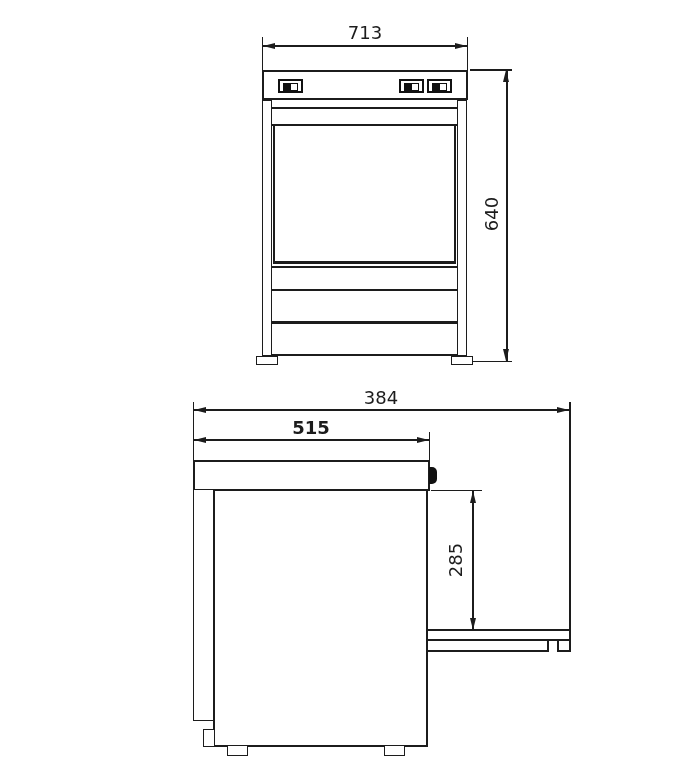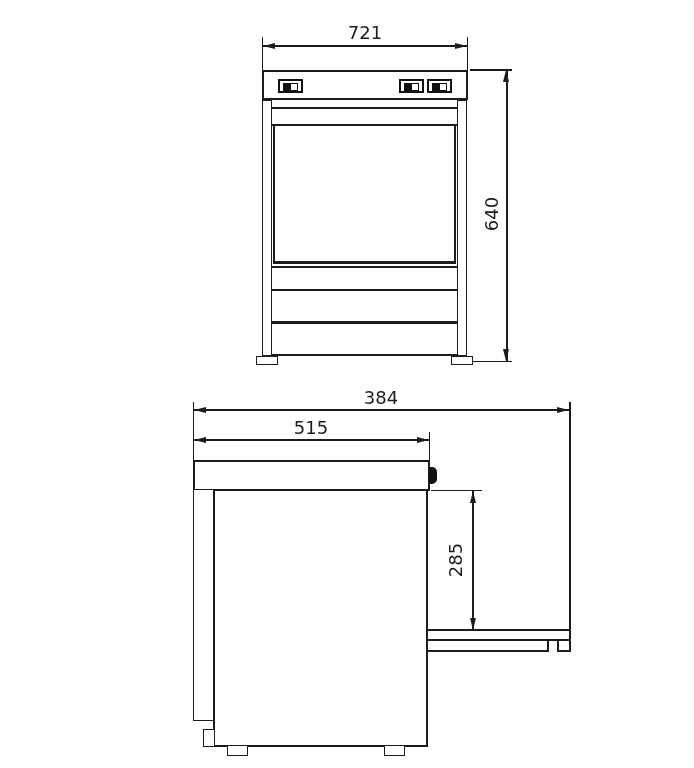--- a/index.html
+++ b/index.html
@@ -35,21 +35,21 @@
 
 <div id="canvas">
 
   <div class="grp">
 
     <div class="ln" style="left:261.5px;top:37px;width:1.5px;height:33px;"></div>
     <div class="ln" style="left:466.5px;top:37px;width:1.5px;height:33px;"></div>
     <div class="ln" style="left:263px;top:45.2px;width:204px;height:1.5px;"></div>
     <div class="arr arr-l" style="left:263px;top:42.5px;"></div>
     <div class="arr arr-r" style="left:455px;top:42.5px;"></div>
-    <div class="dimtxt" style="left:335px;top:23px;">721</div>
+    <div class="dimtxt" style="left:335px;top:23px;">713</div>
 
     <div class="ln" style="left:470px;top:69px;width:42px;height:1.5px;"></div>
     <div class="ln" style="left:472px;top:360.5px;width:40px;height:1.5px;"></div>
     <div class="ln" style="left:506px;top:70px;width:1.5px;height:291px;"></div>
     <div class="arr arr-u" style="left:503.2px;top:70px;"></div>
     <div class="arr arr-d" style="left:503.2px;top:349px;"></div>
     <div class="dimtxt vert" style="left:462px;top:204px;">640</div>
 
     <div class="bx" style="left:262px;top:70px;width:206px;height:30px;"></div>
     <div class="btngrp" style="left:278px;top:79px;width:25px;height:14px;">
@@ -86,21 +86,21 @@
     <div class="ln" style="left:569px;top:402px;width:1.5px;height:230px;"></div>
     <div class="ln" style="left:194px;top:409.2px;width:375px;height:1.5px;"></div>
     <div class="arr arr-l" style="left:194px;top:406.5px;"></div>
     <div class="arr arr-r" style="left:557px;top:406.5px;"></div>
     <div class="dimtxt" style="left:351px;top:388px;">384</div>
 
     <div class="ln" style="left:428.5px;top:432px;width:1.5px;height:29px;"></div>
     <div class="ln" style="left:194px;top:439.2px;width:235px;height:1.5px;"></div>
     <div class="arr arr-l" style="left:194px;top:436.5px;"></div>
     <div class="arr arr-r" style="left:417px;top:436.5px;"></div>
-    <div class="dimtxt" style="left:281px;top:418px;">515</div>
+    <div class="dimtxt" style="left:281px;top:418px;font-weight:bold;">515</div>
 
     <div class="ln" style="left:431px;top:489.5px;width:51px;height:1.5px;"></div>
     <div class="ln" style="left:472.2px;top:491px;width:1.5px;height:139px;"></div>
     <div class="arr arr-u" style="left:469.5px;top:491px;"></div>
     <div class="arr arr-d" style="left:469.5px;top:618px;"></div>
     <div class="dimtxt vert" style="left:426px;top:550px;">285</div>
 
     <div class="bx" style="left:193px;top:460px;width:237px;height:31px;"></div>
     <div class="ln" style="left:429px;top:467px;width:8px;height:17px;border-radius:0 5px 5px 0;background:#111;"></div>
     <div class="bx1" style="left:193px;top:489px;width:22px;height:232px;"></div>

